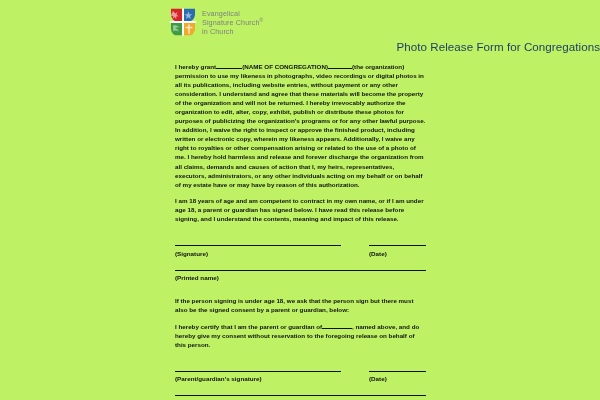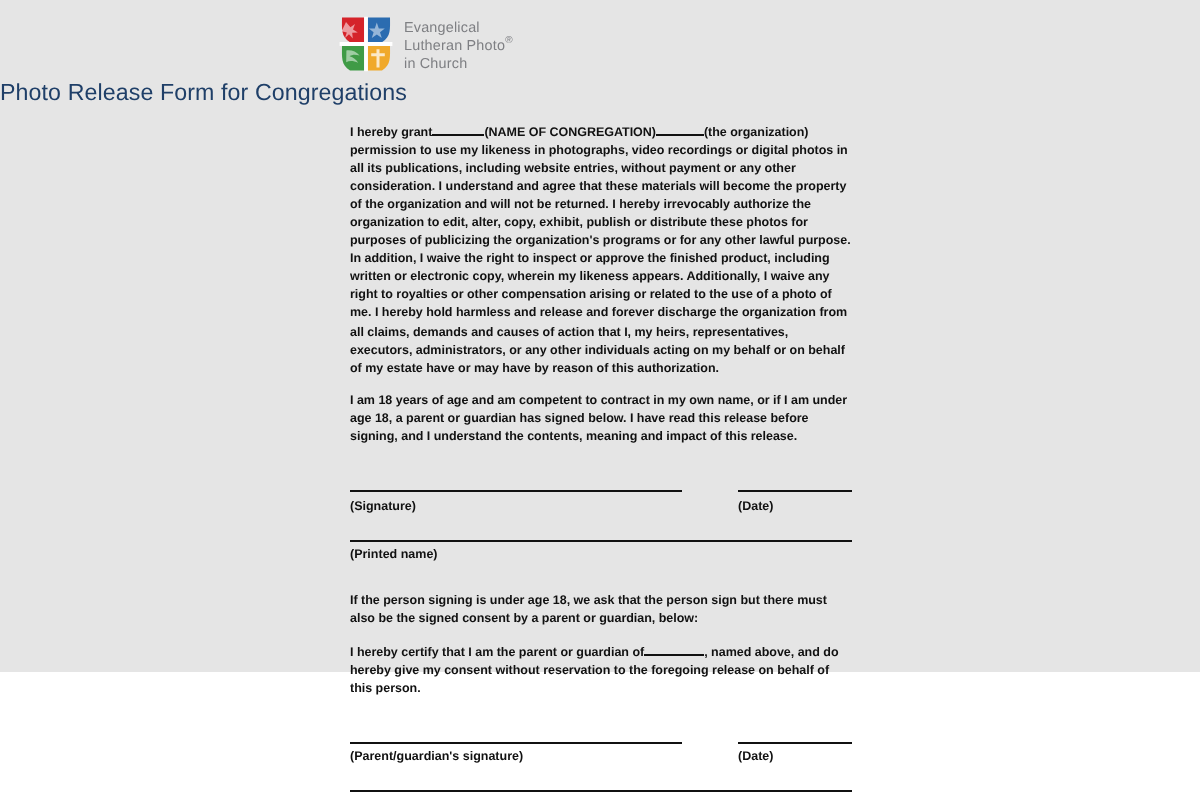--- a/index.html
+++ b/index.html
@@ -12,22 +12,22 @@
     height: 400px;
     overflow: hidden;
     font-family: "Liberation Sans", sans-serif;
     color: #1a1a1a;
     -webkit-font-smoothing: antialiased;
   }
 
   .page {
     position: relative;
     width: 600px;
-    height: 336px;
-    background: #e5e5e5;
+    height: 400px;
+    background: #bef264;
   }
 
   
   .logo-block {
     position: absolute;
     left: 169px;
     top: 8px;
     display: flex;
     align-items: flex-start;
     gap: 5px;
@@ -52,21 +52,21 @@
     vertical-align: super;
     line-height: 0;
   }
 
   
   .doc-title {
     position: absolute;
     left: 0;
     top: 40px;
     width: 600px;
-    text-align: left;
+    text-align: right;
     font-size: 11.6px;
     font-weight: 400;
     color: #1f3f68;
     letter-spacing: 0.05px;
   }
 
   
   .body-col {
     position: absolute;
     left: 175px;
@@ -144,21 +144,21 @@
       <path d="M4.2 17.2 c2.6 -0.3 5.0 0.6 6.6 2.6 c-2.0 -0.7 -3.6 -0.6 -5.0 0.3 c1.9 0.5 3.3 1.6 4.3 3.3 c-2.4 -1.1 -4.4 -1.2 -6.0 -0.3 Z" fill="#ffffff" opacity="0.5"></path>
 
       <path d="M14.9 14.9 L26.0 14.9 C26.0 20.6 26.6 24.5 22.0 27.2 L14.9 27.2 Z" fill="#f0a92b"></path>
       <path d="M20.0 16.6 l0.0 9.2 M16.6 19.4 l6.8 0.0" stroke="#ffffff" stroke-width="1.5" opacity="0.75" fill="none"></path>
 
       <path d="M14.0 0.4 L14.0 27.6" stroke="#ffffff" stroke-width="1.9" fill="none"></path>
       <path d="M0.8 14.0 L27.2 14.0" stroke="#ffffff" stroke-width="1.9" fill="none"></path>
     </svg>
     <div class="logo-text">
       <span class="ln">Evangelical</span>
-      <span class="ln"><span>Lutheran Photo</span><span class="sup">®</span></span>
+      <span class="ln"><span>Signature Church</span><span class="sup">®</span></span>
       <span class="ln">in Church</span>
     </div>
   </div>
 
   <div class="doc-title">Photo Release Form for Congregations</div>
 
   <div class="body-col">
 
     <p class="para"><span>I hereby grant</span><span class="blank w1"></span><span>(NAME OF CONGREGATION)</span><span class="blank w2"></span><span>(the organization) permission to use my likeness in photographs, video recordings or digital photos in all its publications, including website entries, without payment or any other consideration. I understand and agree that these materials will become the property of the organization and will not be returned. I hereby irrevocably authorize the organization to edit, alter, copy, exhibit, publish or distribute these photos for purposes of publicizing the organization's programs or for any other lawful purpose. In addition, I waive the right to inspect or approve the finished product, including written or electronic copy, wherein my likeness appears. Additionally, I waive any right to royalties or other compensation arising or related to the use of a photo of me. I hereby hold harmless and release and forever discharge the organization from all claims, demands and causes of action that I, my heirs, representatives, executors, administrators, or any other individuals acting on my behalf or on behalf of my estate have or may have by reason of this authorization.</span></p>
 

